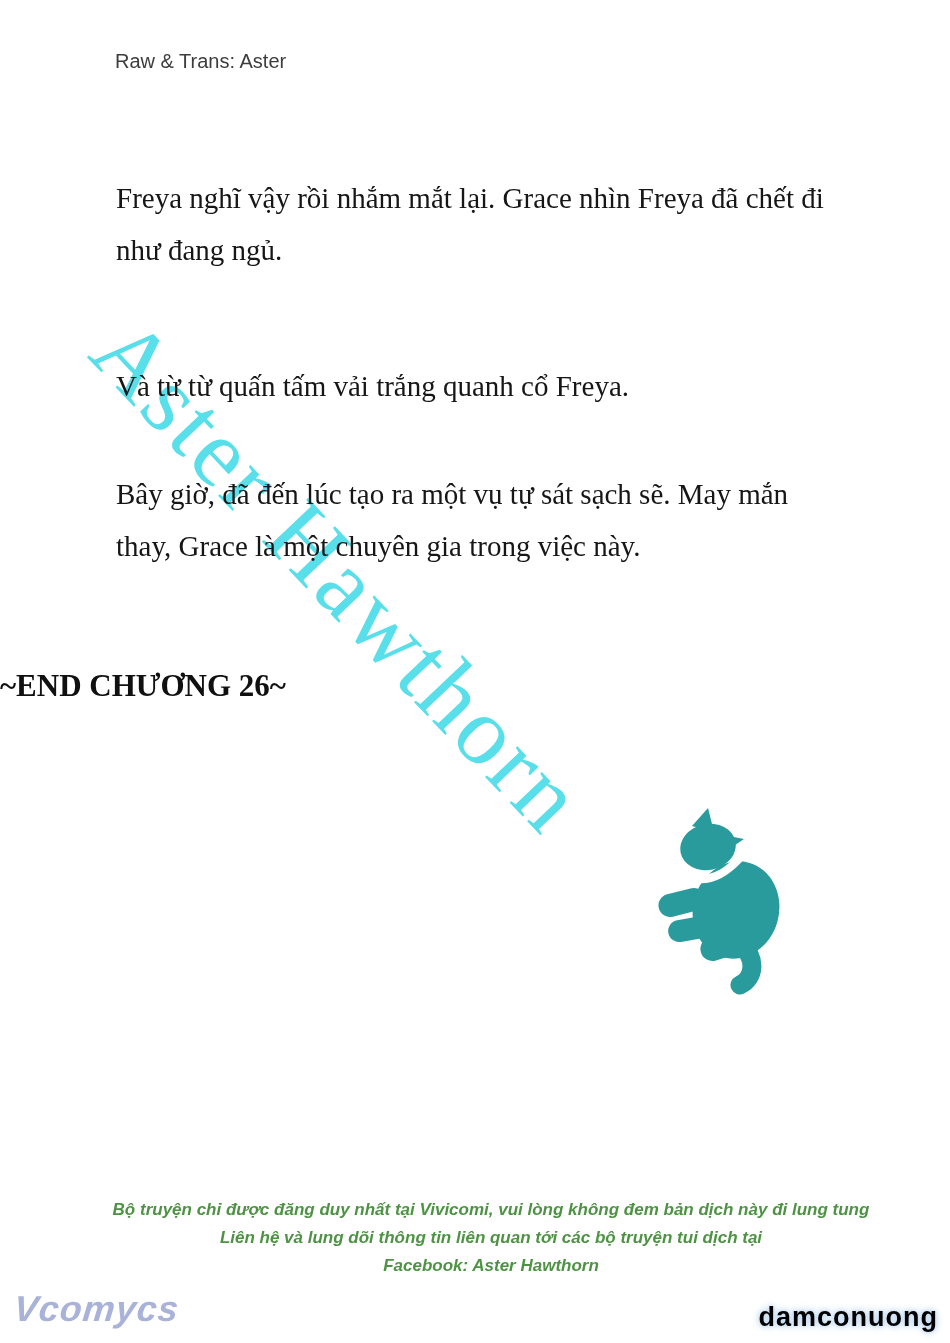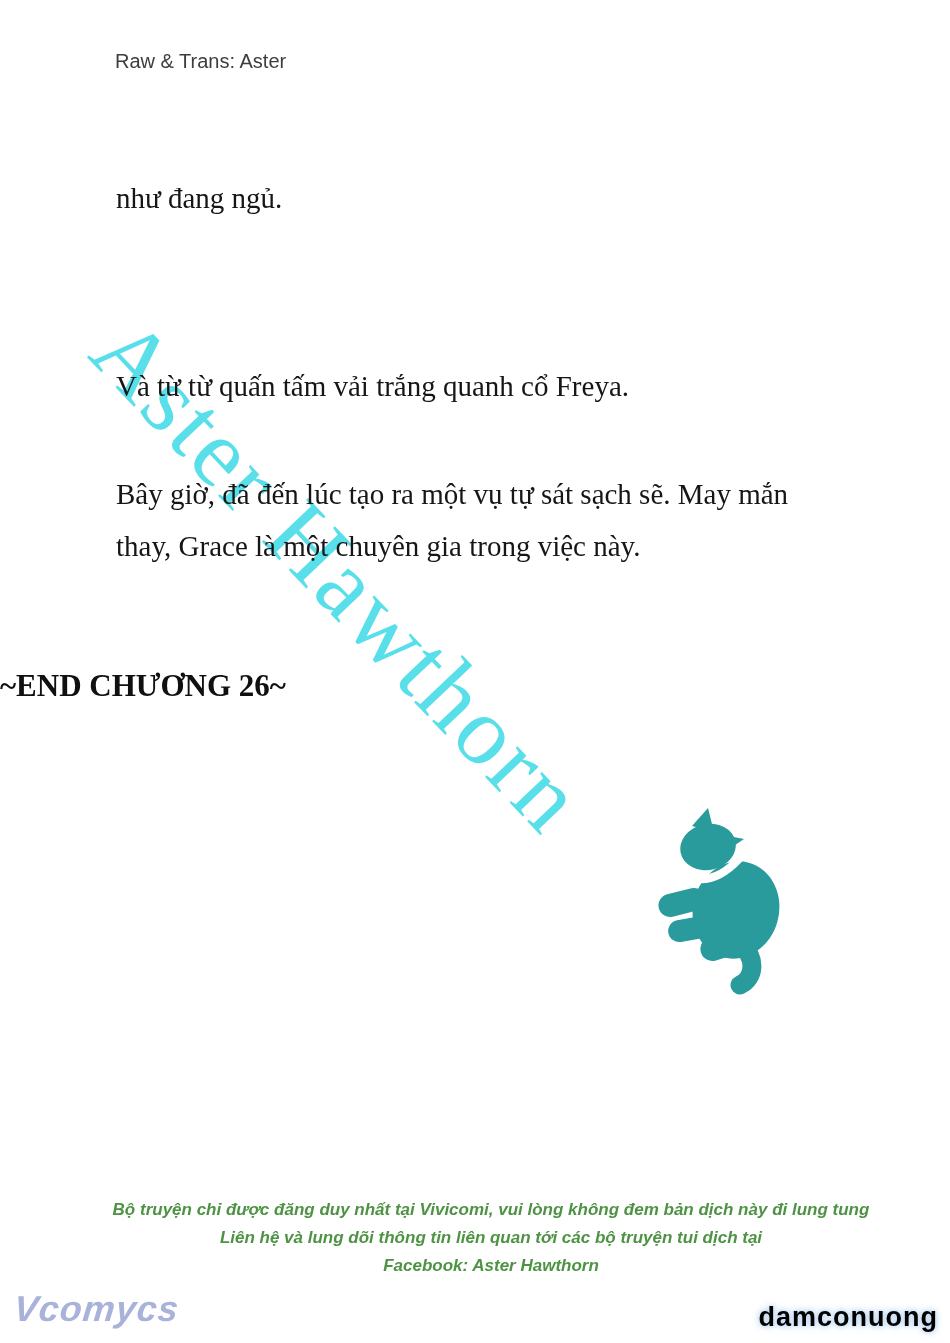--- a/index.html
+++ b/index.html
@@ -107,20 +107,21 @@
 
 <div class="page">
 
   <div class="credit">Raw &amp; Trans: Aster</div>
 
   <div class="watermark">Aster Hawthorn</div>
 
   <div class="content">
 
     <p class="para p1">
+      <span class="line">Freya nghĩ vậy rồi nhắm mắt lại. Grace nhìn Freya đã chết đi</span>
       <span class="line">như đang ngủ.</span>
     </p>
 
     <p class="para p2">
       <span class="line">Và từ từ quấn tấm vải trắng quanh cổ Freya.</span>
     </p>
 
     <p class="para p3">
       <span class="line">Bây giờ, đã đến lúc tạo ra một vụ tự sát sạch sẽ. May mắn</span>
       <span class="line">thay, Grace là một chuyên gia trong việc này.</span>

